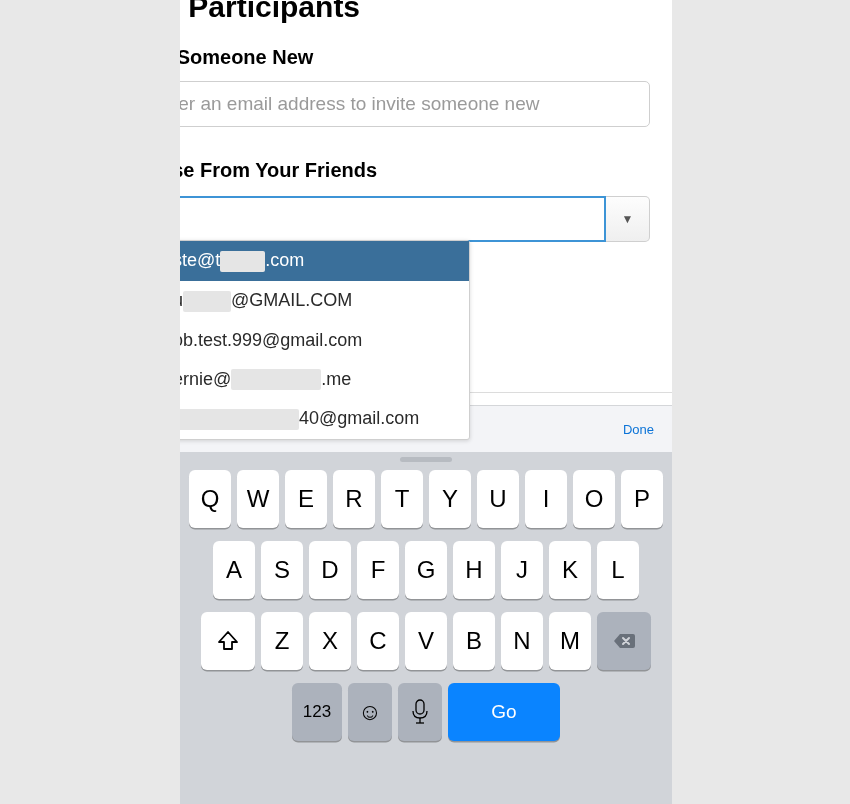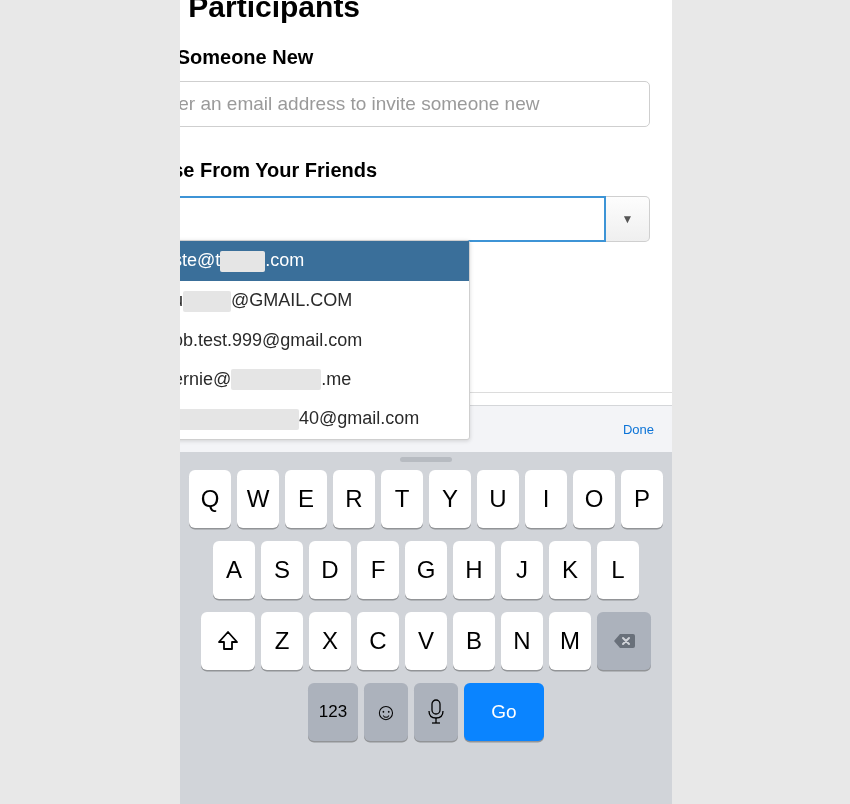--- a/index.html
+++ b/index.html
@@ -207,21 +207,21 @@
       font-size: 20px;
     }
     .kb-key.shift svg, .kb-key.backspace svg { width: 24px; height: 24px; }
     .kb-key.shift { background: #ffffff; width: 54px; }
     .kb-row.row4 { padding: 0 14px; }
     .kb-key.k123 { width: 50px; background: #acb2bc; font-size: 17px; }
     .kb-key.emoji { width: 44px; background: #acb2bc; font-size: 24px; }
     .kb-key.mic { width: 44px; background: #acb2bc; }
     .kb-key.space { flex: 1; background: #ffffff; font-size: 18px; min-width: 170px; }
     .kb-key.go {
-      width: 80px;
+      width: 112px;
       background: #0a84ff;
       color: #fff;
       font-size: 19px;
     }
   </style>
 </head>
 <body>
 
 <div class="screen">
   <div class="content-area">

